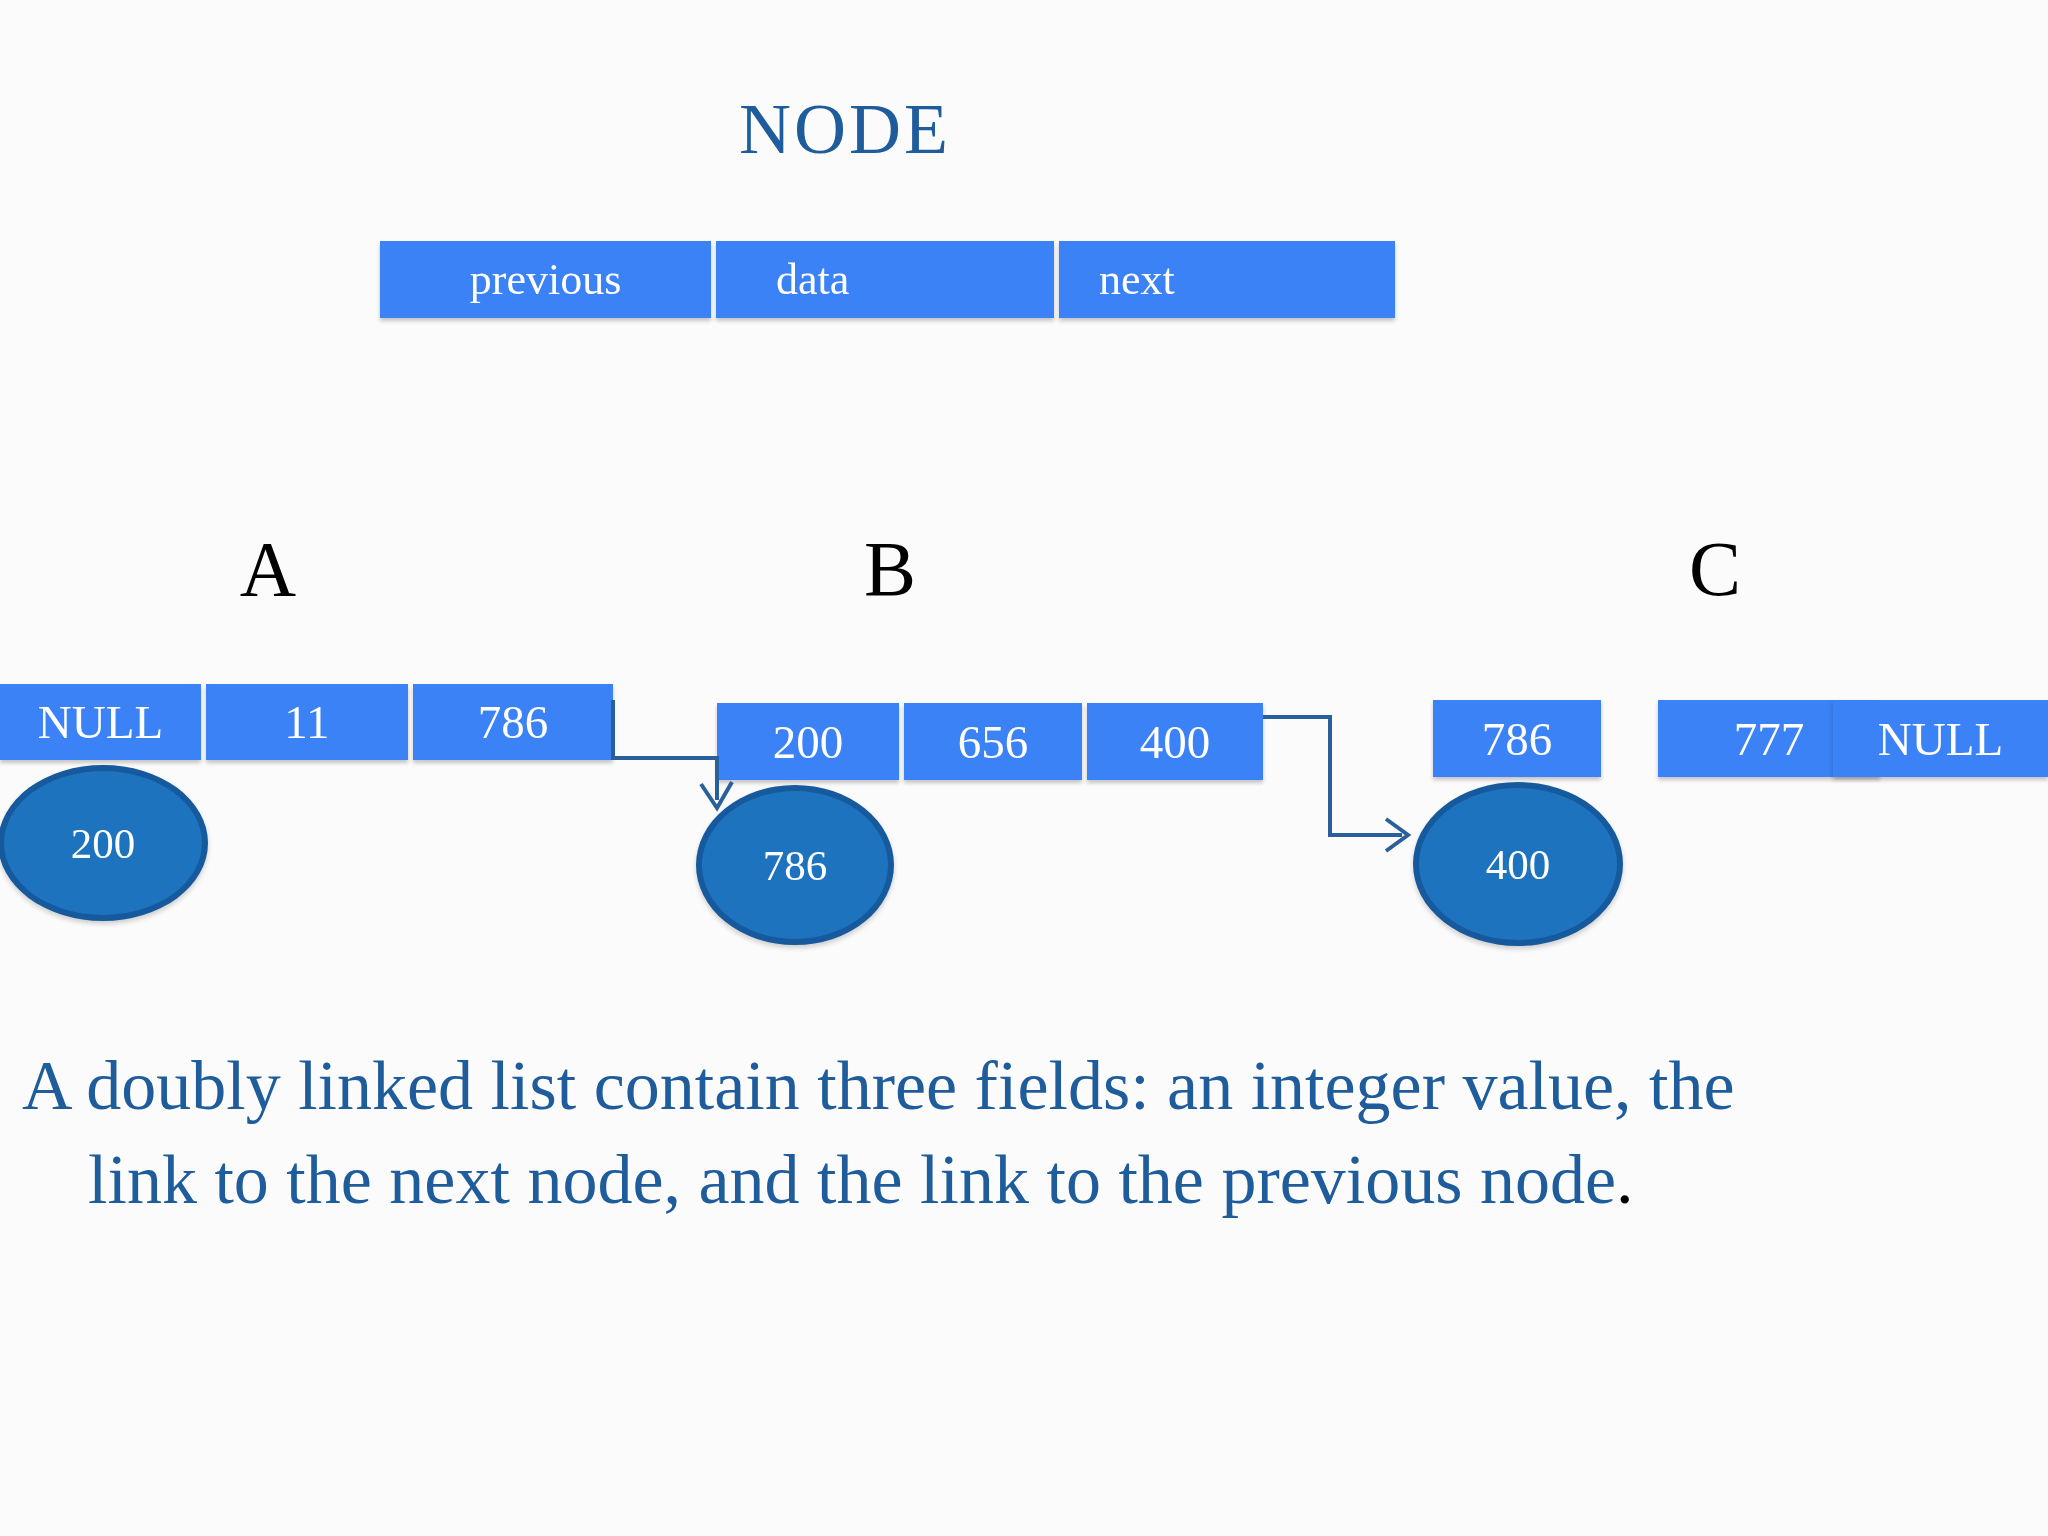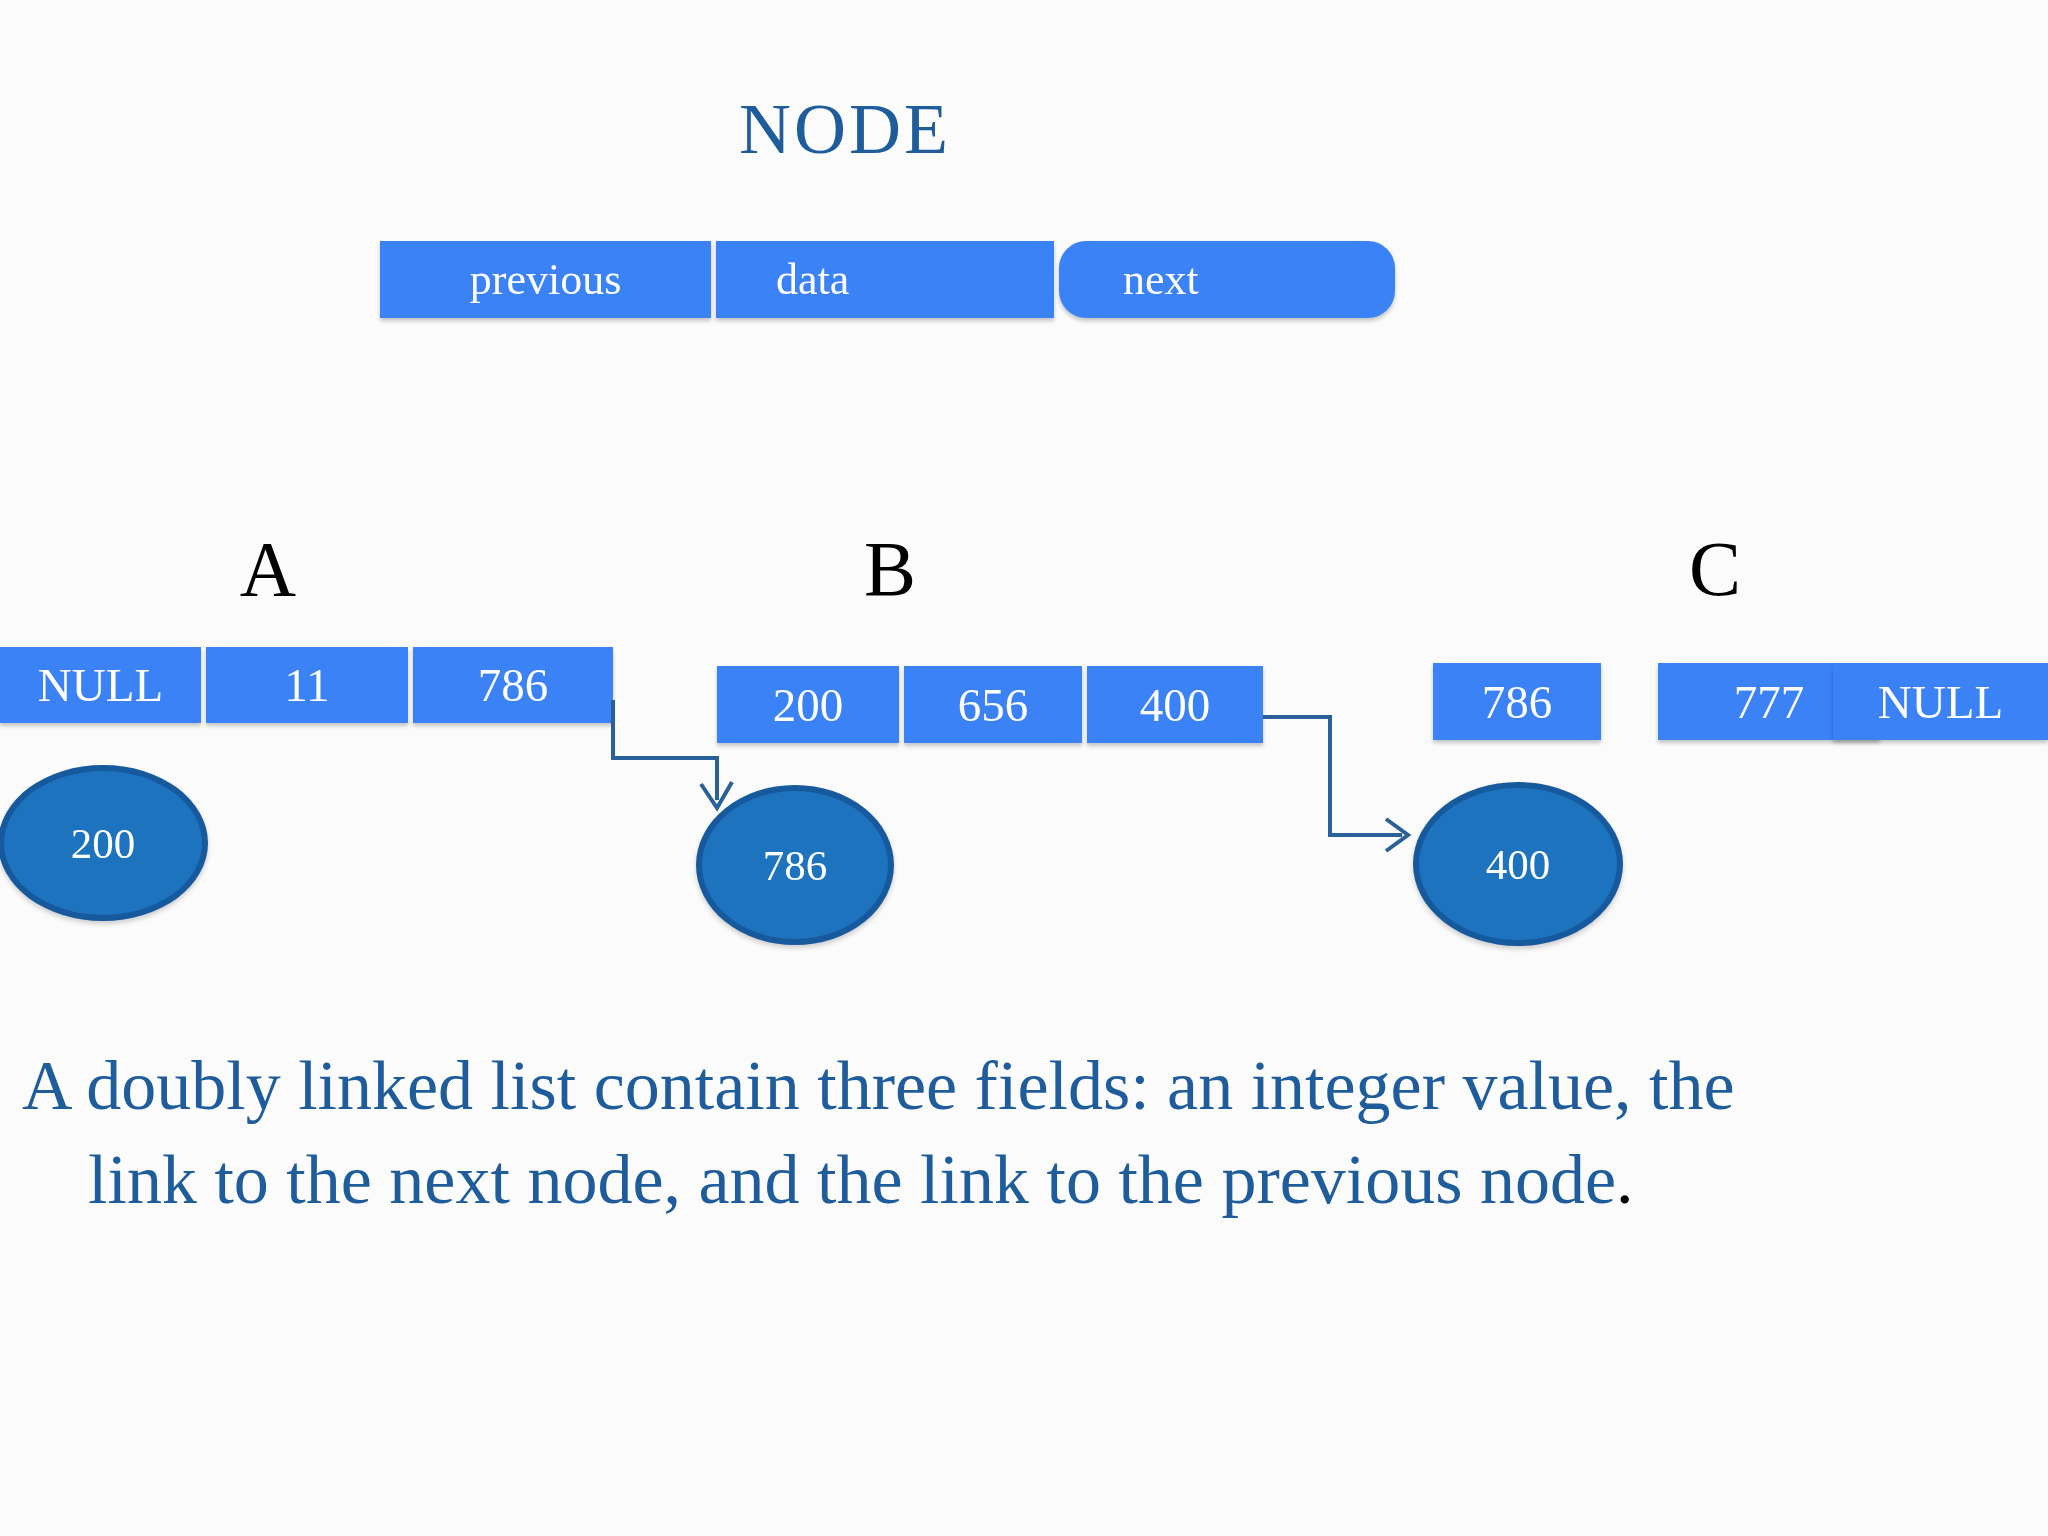--- a/index.html
+++ b/index.html
@@ -14,22 +14,22 @@
   }
   
   .cell{
     position:absolute;background:#3b82f6;color:#ffffff;font-weight:normal;
     display:flex;align-items:center;justify-content:center;
     box-sizing:border-box;box-shadow:0 3px 4px rgba(0,0,0,0.22);
     font-family:"Liberation Serif",serif;
   }
   .hcell{font-size:44px;height:77px;top:241px;}
   .hcell.pad45{justify-content:flex-start;padding-left:60px;}
-  .hcell.pad80{justify-content:flex-start;padding-left:64px;border-radius:27px;}
-  .ncell{font-size:47px;}
+  .hcell.pad80{justify-content:flex-start;padding-left:40px;}
+  .ncell{font-size:47px;margin-top:37px;}
   
   .node-label{
     position:absolute;top:524px;transform:translateX(-50%);
     font-size:78px;color:#000000;font-weight:400;
   }
   
   .ellipse{
     position:absolute;border-radius:50%;background:#1E73BE;
     border:6px solid #16599D;box-sizing:border-box;
     display:flex;align-items:center;justify-content:center;

